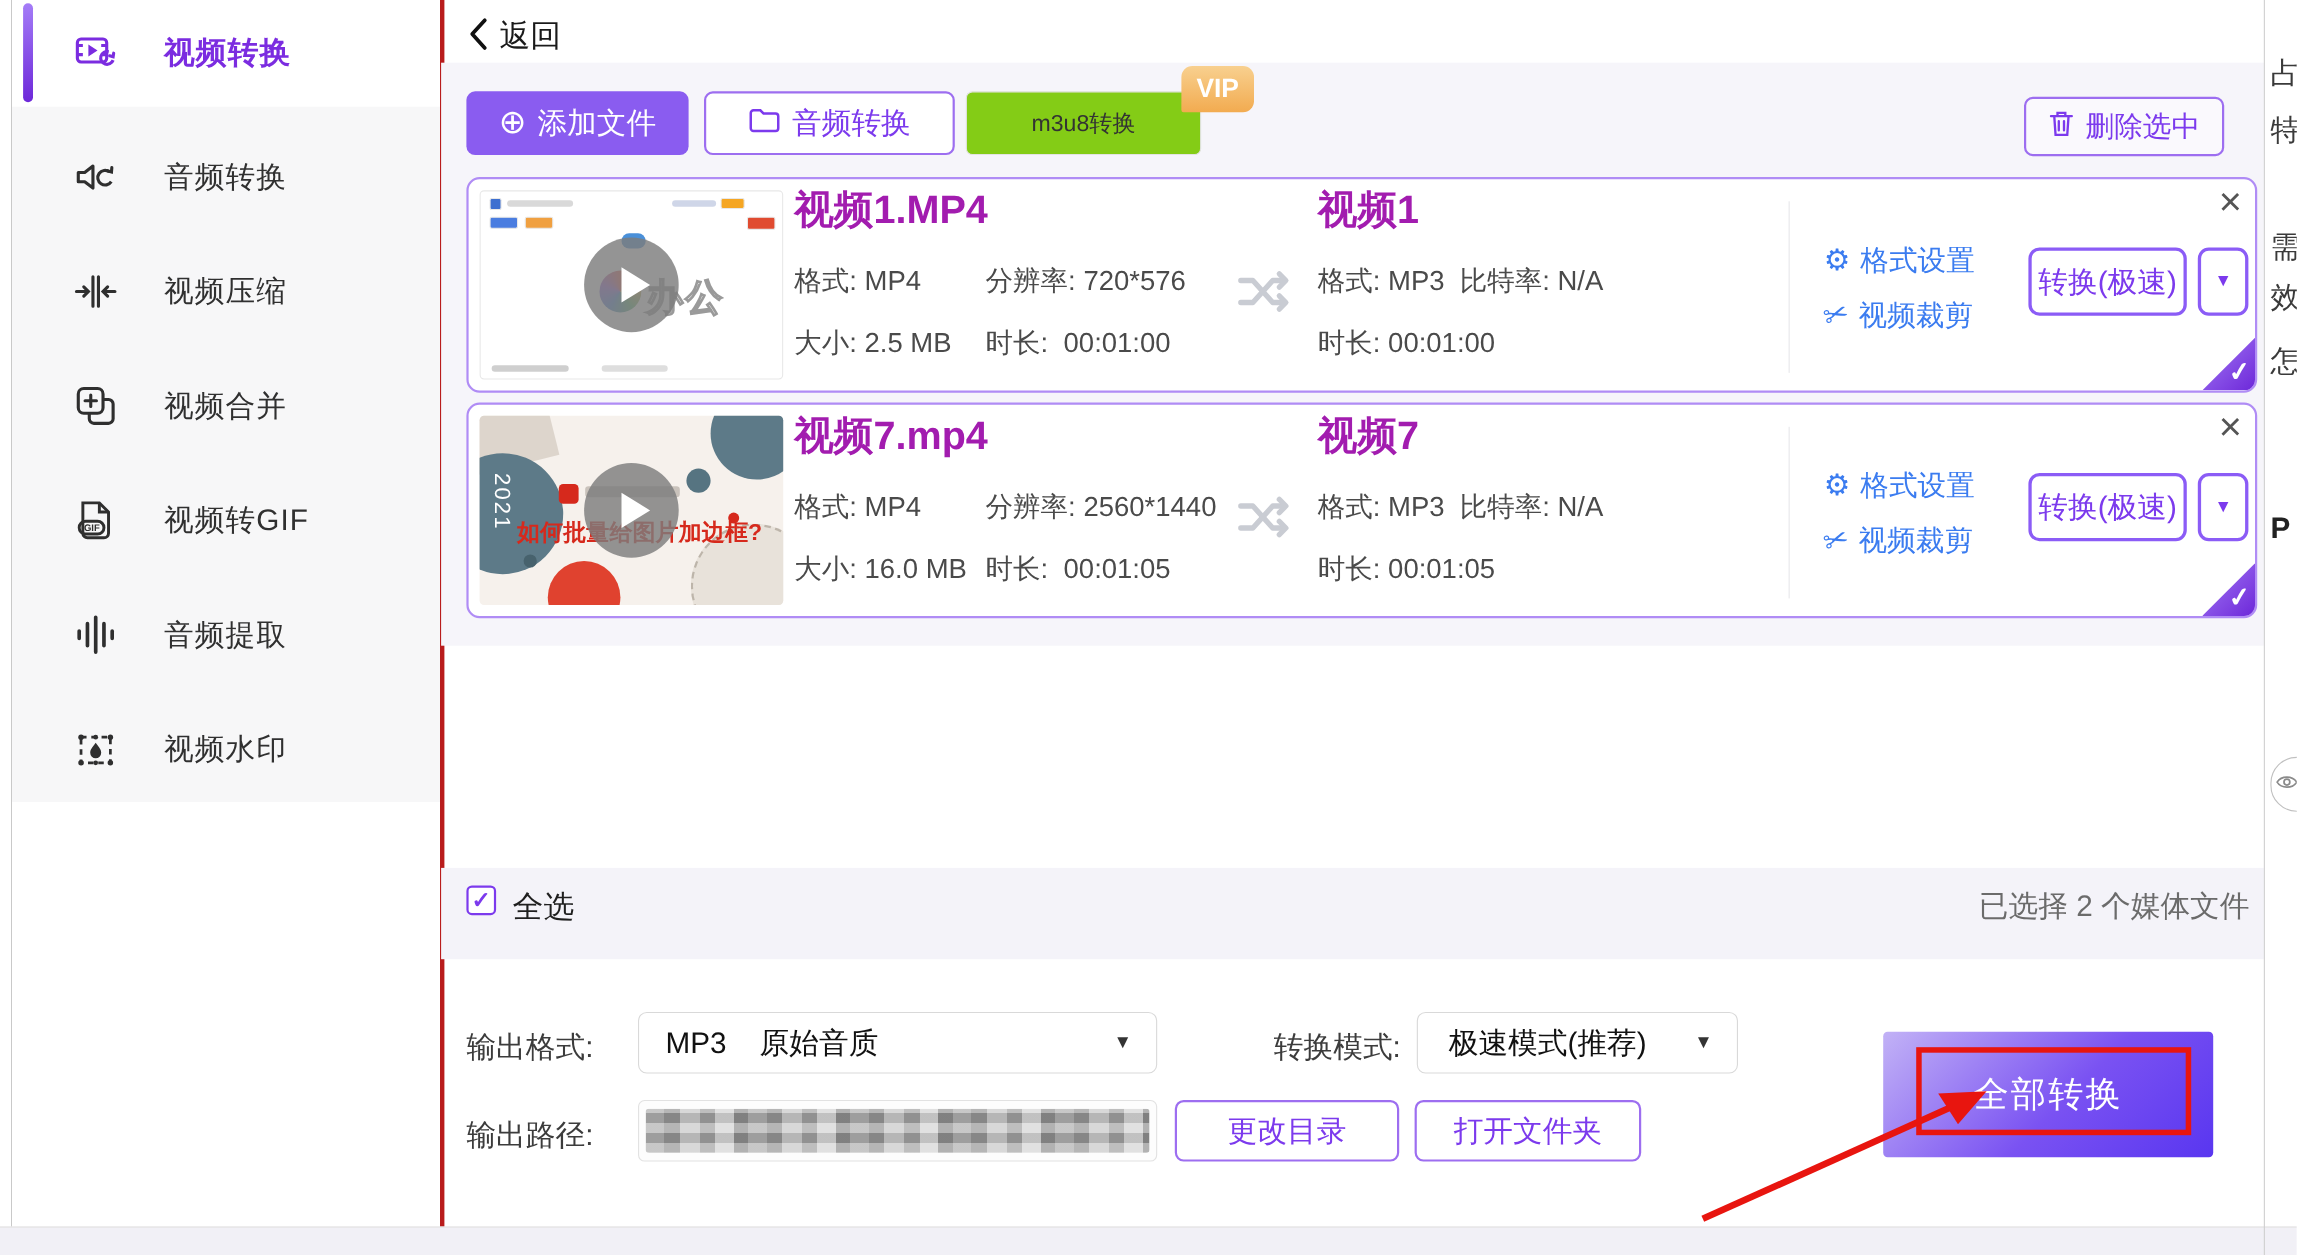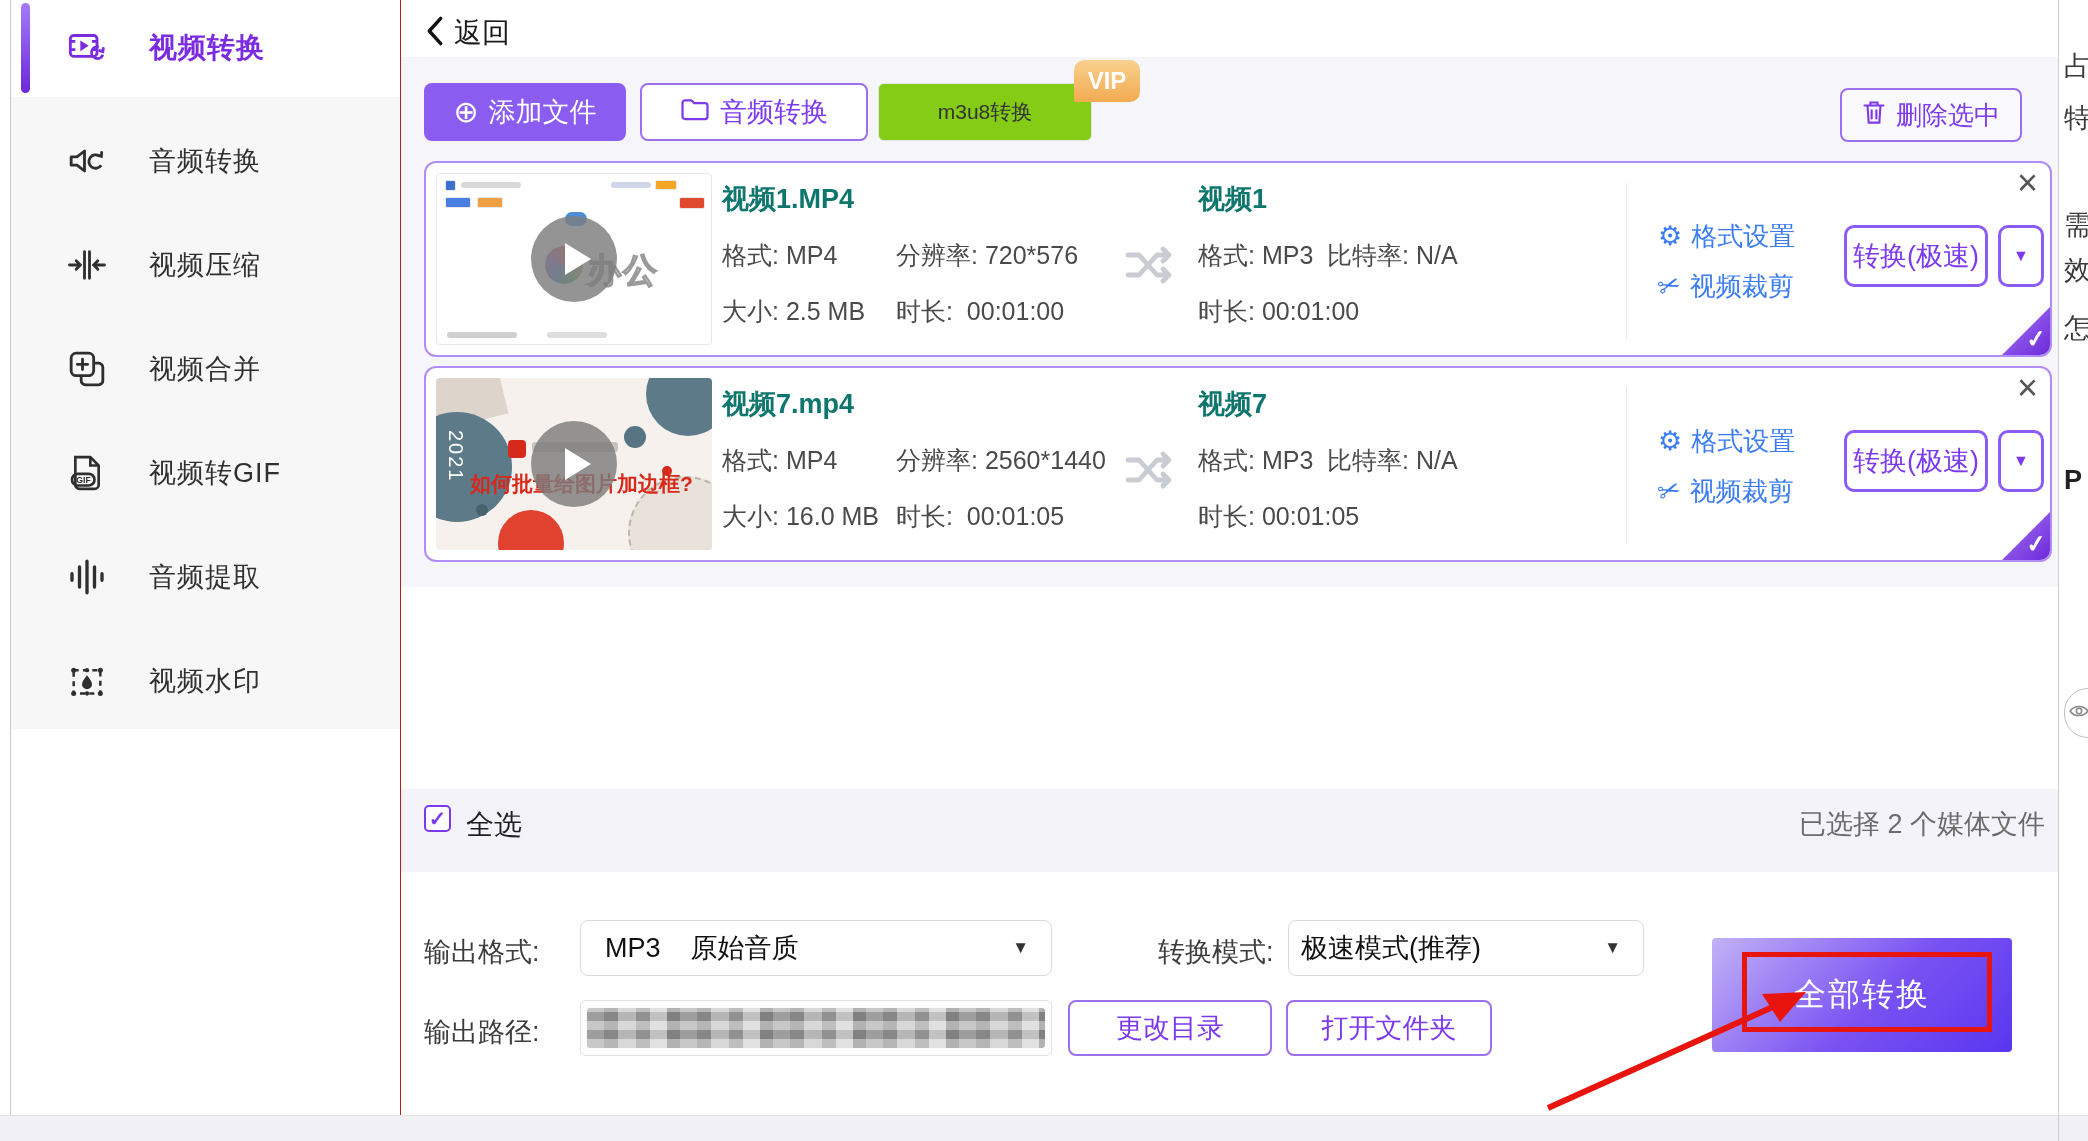--- a/index.html
+++ b/index.html
@@ -3,21 +3,21 @@
 <meta charset="utf-8">
 <style>
   html,body{margin:0;padding:0;width:2088px;height:1141px;position:relative;overflow:hidden;
     background:#fff;font-family:"Liberation Sans",sans-serif;color:#222;}
   .abs{position:absolute;}
   
   #left-border{left:10px;top:0;width:1px;height:1141px;background:#c9c9c9;}
   #right-border{left:2058px;top:0;width:1px;height:1141px;background:#cfcfcf;}
   #footer{left:0;bottom:0;width:2088px;height:25px;background:#f1f0f6;border-top:1px solid #e2e2e0;}
   
-  #sidebar{left:11px;top:0;width:389px;height:1116px;background:#fff;border-right:1px solid #b91c1c;}
+  #sidebar{left:11px;top:0;width:389px;height:1116px;background:#fff;border-right:4px solid #b91c1c;}
   #sidebar-gray{position:absolute;left:0;top:97px;width:100%;height:632px;background:#f7f7f8;}
   .side-item{position:absolute;left:0;width:100%;height:78px;display:flex;align-items:center;cursor:pointer;}
   .side-item .s-icon{position:absolute;left:56px;width:46px;height:46px;display:flex;align-items:center;justify-content:flex-start;color:#2f2f2f;}
   .side-item .s-label{position:absolute;left:138px;font-size:27px;color:#303030;letter-spacing:1px;}
   .side-item.active .s-label{color:#7b2ce0;font-weight:bold;font-size:28px;}
   .side-item.active .s-icon{color:#7b2ce0;}
   #accent-bar{left:10px;top:3px;width:9px;height:90px;border-radius:5px;background:linear-gradient(180deg,#a47cf7,#6d28d9);}
   
   #back-row{left:424px;top:14px;display:flex;align-items:center;gap:8px;cursor:pointer;}
   #back-row .back-label{font-size:28px;color:#1a1a1a;}
@@ -34,21 +34,21 @@
   #btn-delete{left:1840px;top:88px;width:182px;height:54px;background:#faf9fd;border:2px solid #9d6ef0;color:#7c3aed;font-size:26px;}
   
   .card{left:424px;width:1628px;height:196px;background:#fff;border:2px solid #b08cf5;border-radius:12px;
     box-sizing:border-box;overflow:hidden;}
   #card-0{top:161px;} #card-1{top:366px;}
   .thumb{position:absolute;left:10px;top:10px;width:276px;height:172px;border-radius:4px;overflow:hidden;}
   .play{position:absolute;left:50%;top:50%;transform:translate(-50%,-50%);width:86px;height:86px;border-radius:50%;
     background:rgba(125,125,125,.82);display:flex;align-items:center;justify-content:center;cursor:pointer;z-index:4;}
   .play::after{content:"";display:block;margin-left:8px;width:0;height:0;
     border-left:26px solid #fff;border-top:16px solid transparent;border-bottom:16px solid transparent;}
-  .c-title{position:absolute;font-size:27px;font-weight:600;color:#0f766e;top:18px;}
+  .c-title{position:absolute;font-size:36px;font-weight:600;color:#a21caf;top:4px;}
   .meta{position:absolute;font-size:25px;color:#4a4a4a;white-space:pre;}
   .row1{top:76px;} .row2{top:132px;}
   .src-c1{left:296px;} .src-c2{left:470px;}
   .out-c1{left:772px;} .out-c2{left:901px;}
   .shuffle{position:absolute;left:698px;top:80px;color:#c9ccd3;}
   .vdivider{position:absolute;left:1200px;top:20px;width:1px;height:156px;background:#e7e7ea;}
   .link{position:absolute;left:1232px;display:flex;align-items:center;gap:9px;color:#3b7cf0;font-size:26px;cursor:pointer;}
   .link .li-ic{font-size:27px;line-height:1;}
   .link1{top:56px;} .link2{top:106px;}
   .scissors{display:inline-block;transform:rotate(-18deg);}
@@ -82,21 +82,21 @@
   #select-all-box{left:424px;top:805px;width:27px;height:27px;border:2.5px solid #7c3aed;border-radius:5px;background:#fff;
     box-sizing:border-box;display:flex;align-items:center;justify-content:center;color:#7c3aed;font-size:21px;font-weight:bold;cursor:pointer;}
   #select-all-label{left:466px;top:806px;font-size:28px;color:#1f1f1f;}
   #selected-info{top:806px;right:43px;font-size:27px;color:#6b6b6b;}
   
   .set-label{font-size:27px;color:#3c3c3c;}
   .dropdown{box-sizing:border-box;background:#fff;border:1.5px solid #d9d9d9;border-radius:8px;display:flex;
     align-items:center;cursor:pointer;font-size:27px;color:#111;}
   .dropdown .dd-caret{margin-left:auto;margin-right:22px;font-size:17px;color:#333;}
   #dd-format{left:580px;top:920px;width:472px;height:56px;padding-left:24px;}
-  #dd-mode{left:1288px;top:920px;width:356px;height:56px;padding-left:12px;}
+  #dd-mode{left:1288px;top:920px;width:292px;height:56px;padding-left:28px;}
   #path-box{left:580px;top:1000px;width:472px;height:56px;background:#fdfdfd;border:1px solid #e2e2e2;border-radius:6px;box-sizing:border-box;cursor:text;}
   #path-mosaic{position:absolute;left:6px;top:7px;right:6px;bottom:7px;border-radius:3px;
     background:
       repeating-linear-gradient(0deg,rgba(255,255,255,.35) 0 9px,rgba(0,0,0,.10) 9px 18px),
       repeating-linear-gradient(90deg,#b3b3b3 0 17px,#979797 17px 31px,#d0d0d0 31px 49px,#a3a3a3 49px 63px,#dedede 63px 80px,#8f8f8f 80px 93px);
     filter:contrast(.92);}
   .out-btn{box-sizing:border-box;background:#fff;border:2px solid #9d6ef0;border-radius:8px;color:#7c3aed;
     font-size:27px;display:flex;align-items:center;justify-content:center;cursor:pointer;}
   #btn-change-dir{left:1068px;top:1000px;width:204px;height:56px;}
   #btn-open-folder{left:1286px;top:1000px;width:206px;height:56px;}

